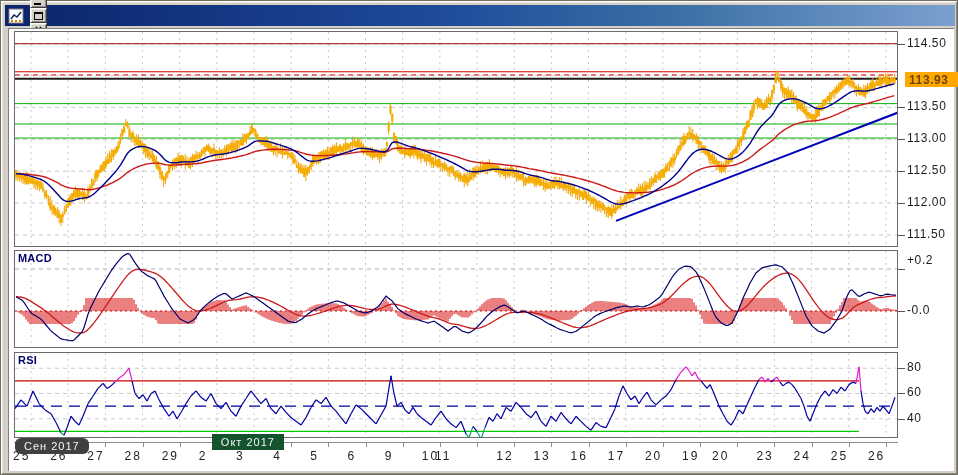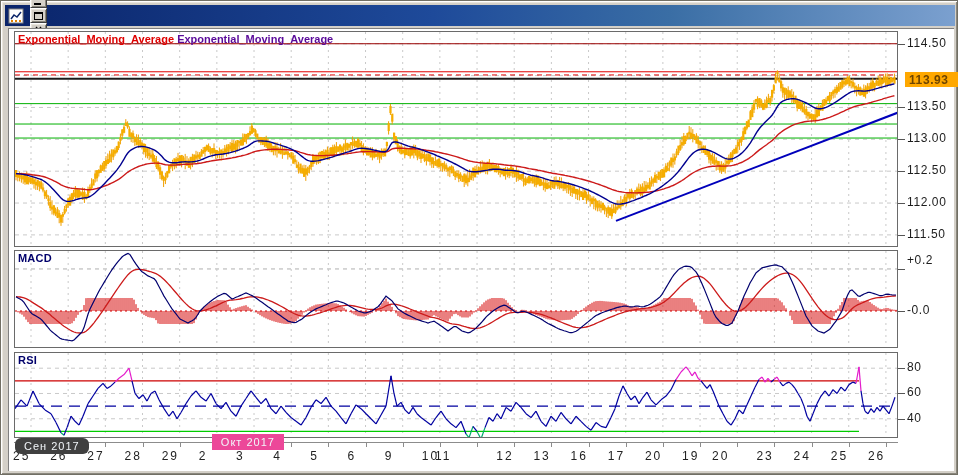--- a/index.html
+++ b/index.html
@@ -1778,21 +1778,20 @@
         <line x1="860" y1="60.45294117647058" x2="863" y2="55.39411764705882" stroke="#0000a0" stroke-width="1.2"></line>
         <line x1="863" y1="55.39411764705882" x2="866" y2="59.188235294117646" stroke="#0000a0" stroke-width="1.2"></line>
         <line x1="866" y1="59.188235294117646" x2="869" y2="54.12941176470588" stroke="#0000a0" stroke-width="1.2"></line>
         <line x1="869" y1="54.12941176470588" x2="872" y2="57.9235294117647" stroke="#0000a0" stroke-width="1.2"></line>
         <line x1="872" y1="57.9235294117647" x2="875" y2="61.71764705882353" stroke="#0000a0" stroke-width="1.2"></line>
         <line x1="875" y1="61.71764705882353" x2="878" y2="54.12941176470588" stroke="#0000a0" stroke-width="1.2"></line>
         <line x1="878" y1="54.12941176470588" x2="881" y2="45.276470588235284" stroke="#0000a0" stroke-width="1.2"></line>
         <rect x="0.5" y="0.5" width="883" height="85" fill="none" stroke="#6a6a6a"></rect>
       </svg>
 
-    <div class="ema-labels"><span id="ema1" style="color: rgb(224, 0, 0);">Exponential_Moving_Average</span><span> </span><span id="ema2" style="color: rgb(90, 10, 154);">Exponential_Moving_Average</span></div>
     <div class="pane-label" id="macd-label" style="left: 10px; top: 224px;">MACD</div>
     <div class="pane-label" id="rsi-label" style="left: 10px; top: 326px;">RSI</div>
 
     <div id="right-axis">
         <div class="tick-dash" style="top: 15.7434px;"></div>
         <div class="axis-label" style="top: 7.74336px;">114.50</div>
         <div class="tick-dash" style="top: 79.4602px;"></div>
         <div class="axis-label" style="top: 71.4602px;">113.50</div>
         <div class="tick-dash" style="top: 111.319px;"></div>
         <div class="axis-label" style="top: 103.319px;">113.00</div>
@@ -1859,16 +1858,16 @@
         <div class="day-label" style="left: 704px; top: 421px;">20</div>
         <div class="time-tick" style="left: 766.4px; top: 414px;"></div>
         <div class="day-label" style="left: 748.4px; top: 421px;">23</div>
         <div class="time-tick" style="left: 803.57px; top: 414px;"></div>
         <div class="day-label" style="left: 785.57px; top: 421px;">24</div>
         <div class="time-tick" style="left: 840.74px; top: 414px;"></div>
         <div class="day-label" style="left: 822.74px; top: 421px;">25</div>
         <div class="time-tick" style="left: 877.91px; top: 414px;"></div>
         <div class="day-label" style="left: 859.91px; top: 421px;">26</div>
         <div class="month-badge" style="background: #404040; left: 7px; top: 410px; border-radius: 6px;">Сен 2017</div>
-        <div class="month-badge" style="background: #ec4899; left: 203.85px; top: 406px;">Окт 2017</div>
+        <div class="month-badge" style="background: #14532d; left: 203.85px; top: 406px;">Окт 2017</div>
       </div>
   </div>
 </div>
 
 </body></html>

